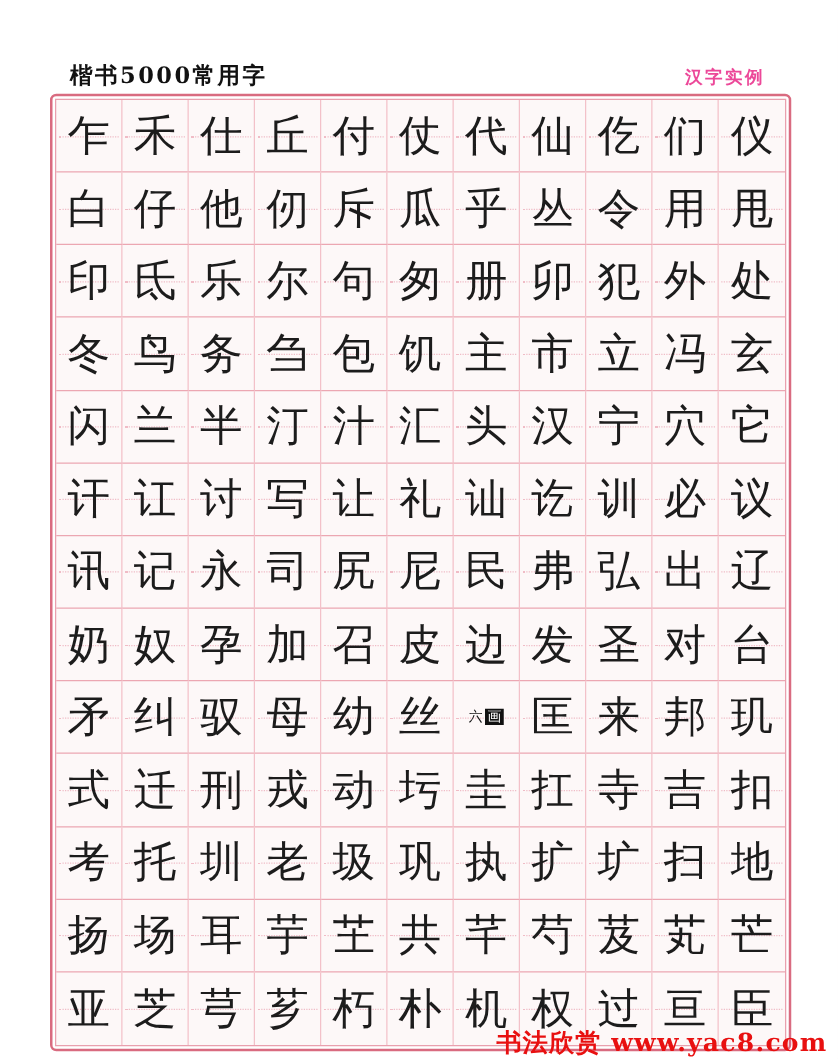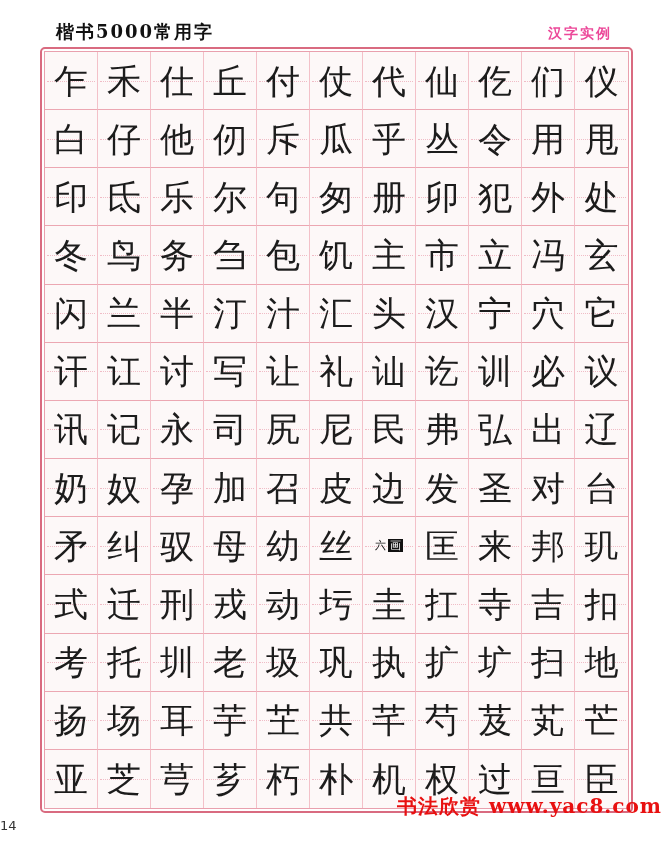--- a/index.html
+++ b/index.html
@@ -3,21 +3,21 @@
 <meta charset="utf-8">
 <style>
   html, body {
     margin: 0; padding: 0;
     width: 670px; height: 847px;
     background: #ffffff;
     font-family: "DejaVu Serif", serif;
     position: relative;
     overflow: hidden;
   }
-  .page { position: absolute; inset: 0; }
+  .page { position: absolute; inset: 0; margin-top: 28px; }
 
   .header-left {
     position: absolute; left: 56px; top: 20px;
     font-size: 18px; font-weight: bold; color: #111;
     letter-spacing: 2px;
     font-family: "DejaVu Serif", serif;
   }
   .header-right {
     position: absolute; right: 58px; top: 25px;
     font-size: 14px; font-weight: bold; color: #ec4899;

